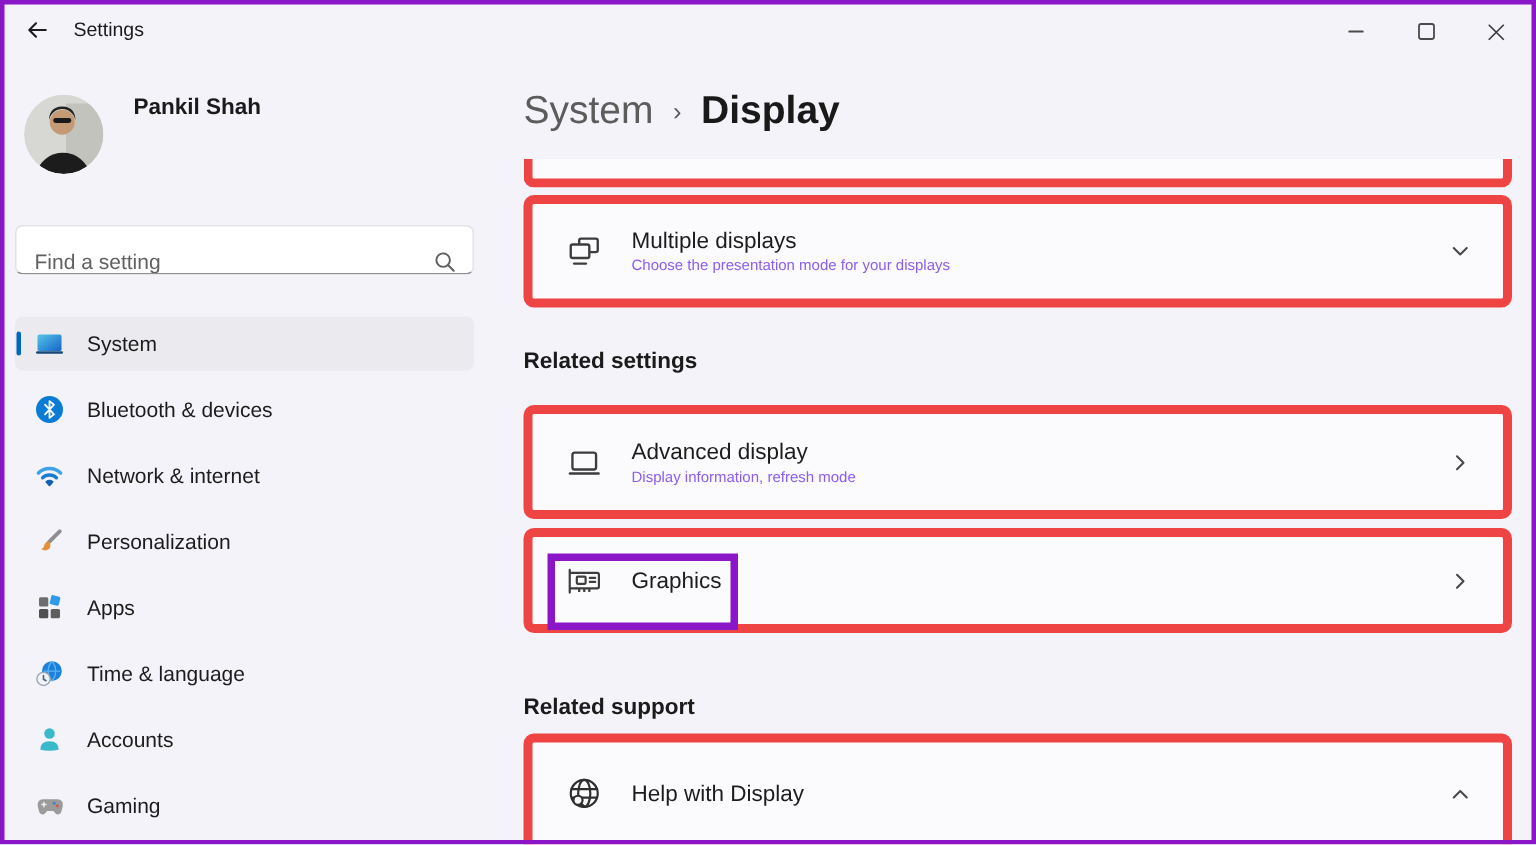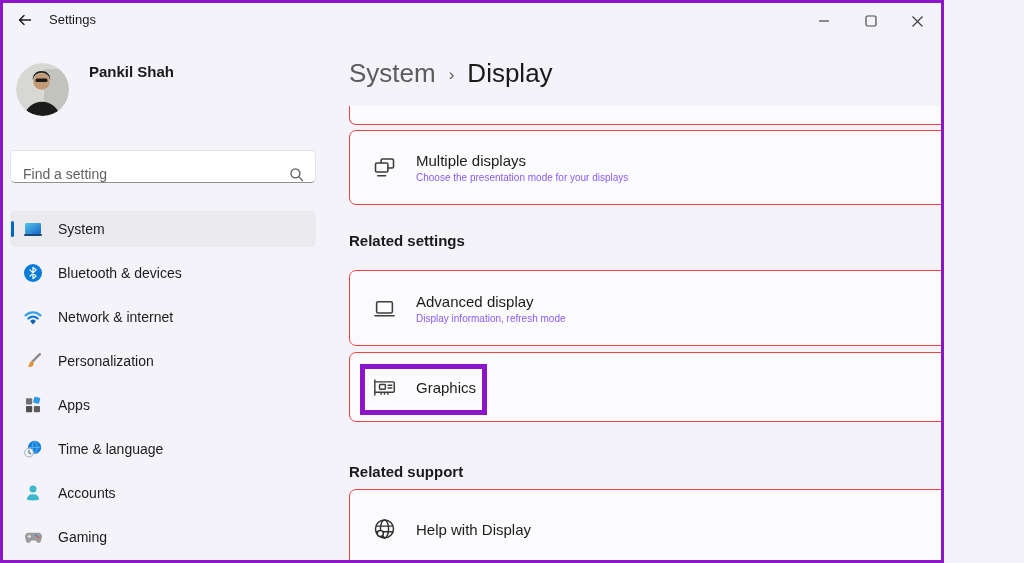--- a/index.html
+++ b/index.html
@@ -1,18 +1,18 @@
 <!DOCTYPE html>
 <html style="--accent: #0067c0; --annotation: #8a16c8;"><head>
 <meta charset="utf-8">
 <style>
   * { margin:0; padding:0; box-sizing:border-box; }
   html,body { width:1024px; height:563px; overflow:hidden; }
   body { font-family:"Liberation Sans","DejaVu Sans",sans-serif; background:#f3f3f9; }
-  .window { position:relative; width:944px; height:563px; background:#f3f3f9; overflow:hidden; }
+  .window { position:relative; width:1024px; height:563px; background:#f3f3f9; overflow:hidden; }
   .frame { position:absolute; inset:0; border:3px solid var(--annotation,#8a16c8); z-index:60; pointer-events:none; }
 
   
   .titlebar { position:absolute; top:0; left:0; width:100%; height:40px; }
   .back-btn { position:absolute; left:8px; top:5px; width:34px; height:30px; display:flex; align-items:center; justify-content:center; background:transparent; border:none; border-radius:4px; cursor:pointer; }
   .app-title { position:absolute; left:49px; top:12px; font-size:13px; color:#1b1b1b; }
   .win-controls { position:absolute; right:3px; top:3px; display:flex; }
   .win-btn { width:47px; height:36px; display:flex; align-items:center; justify-content:center; background:transparent; border:none; cursor:pointer; }
 
   
@@ -29,23 +29,23 @@
   .nav-item.selected { background:#eaeaef; }
   .nav-item.selected .pill { position:absolute; left:1px; top:10px; width:3px; height:16px; border-radius:2px; background:var(--accent,#0067c0); }
   .nav-icon { width:20px; height:20px; margin-left:13px; flex:0 0 auto; display:flex; }
   .nav-label { margin-left:15px; font-size:14px; color:#1c1c1c; }
 
   
   .main { position:absolute; left:330px; top:40px; right:0; bottom:0; }
   .breadcrumb { position:absolute; left:19px; top:18px; display:flex; align-items:center; }
   .crumb-parent { font-size:26px; color:#5c5c5c; cursor:pointer; }
   .crumb-sep { font-size:17px; color:#5c5c5c; margin:3px 13px 0 13px; }
-  .crumb-current { font-size:26px; font-weight:400; color:#191919; }
-
-  .card { position:absolute; left:19px; width:659px; background:#fbfbfd; border:1px solid #ef4444; border-radius:7px; display:flex; align-items:center; padding:0 22px 0 21px; cursor:pointer; }
+  .crumb-current { font-size:26px; font-weight:700; color:#191919; }
+
+  .card { position:absolute; left:19px; width:659px; background:#fbfbfd; border:6px solid #ef4444; border-radius:7px; display:flex; align-items:center; padding:0 22px 0 21px; cursor:pointer; }
   .card-sliver { top:66px; height:19px; border-radius:0 0 7px 7px; border-top:none; }
   .card-multiple { top:90px; height:75px; }
   .card-advanced { top:230px; height:76px; }
   .card-graphics { top:312px; height:70px; }
   .card-help { top:449px; height:80px; }
   .card-icon { width:27px; height:27px; flex:0 0 auto; display:flex; }
   .card-text { margin-left:18px; }
   .card-title { font-size:15px; color:#1c1c1c; }
   .card-sub { font-size:10px; color:#8b5cf6; margin-top:3px; }
   .chevron { margin-left:auto; display:flex; }

